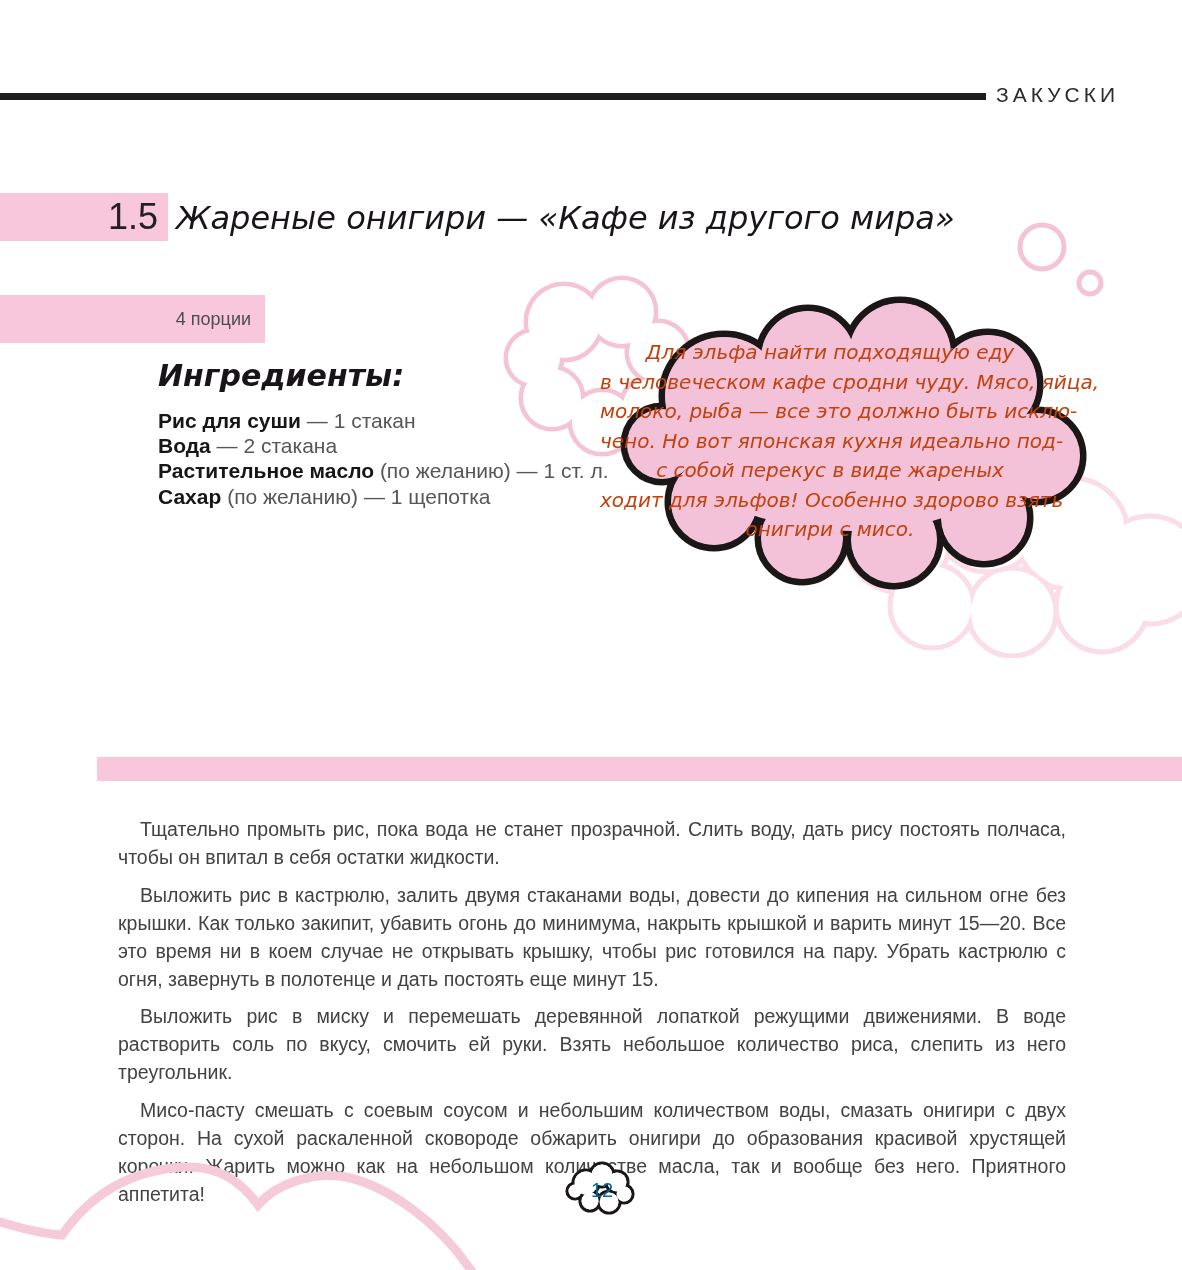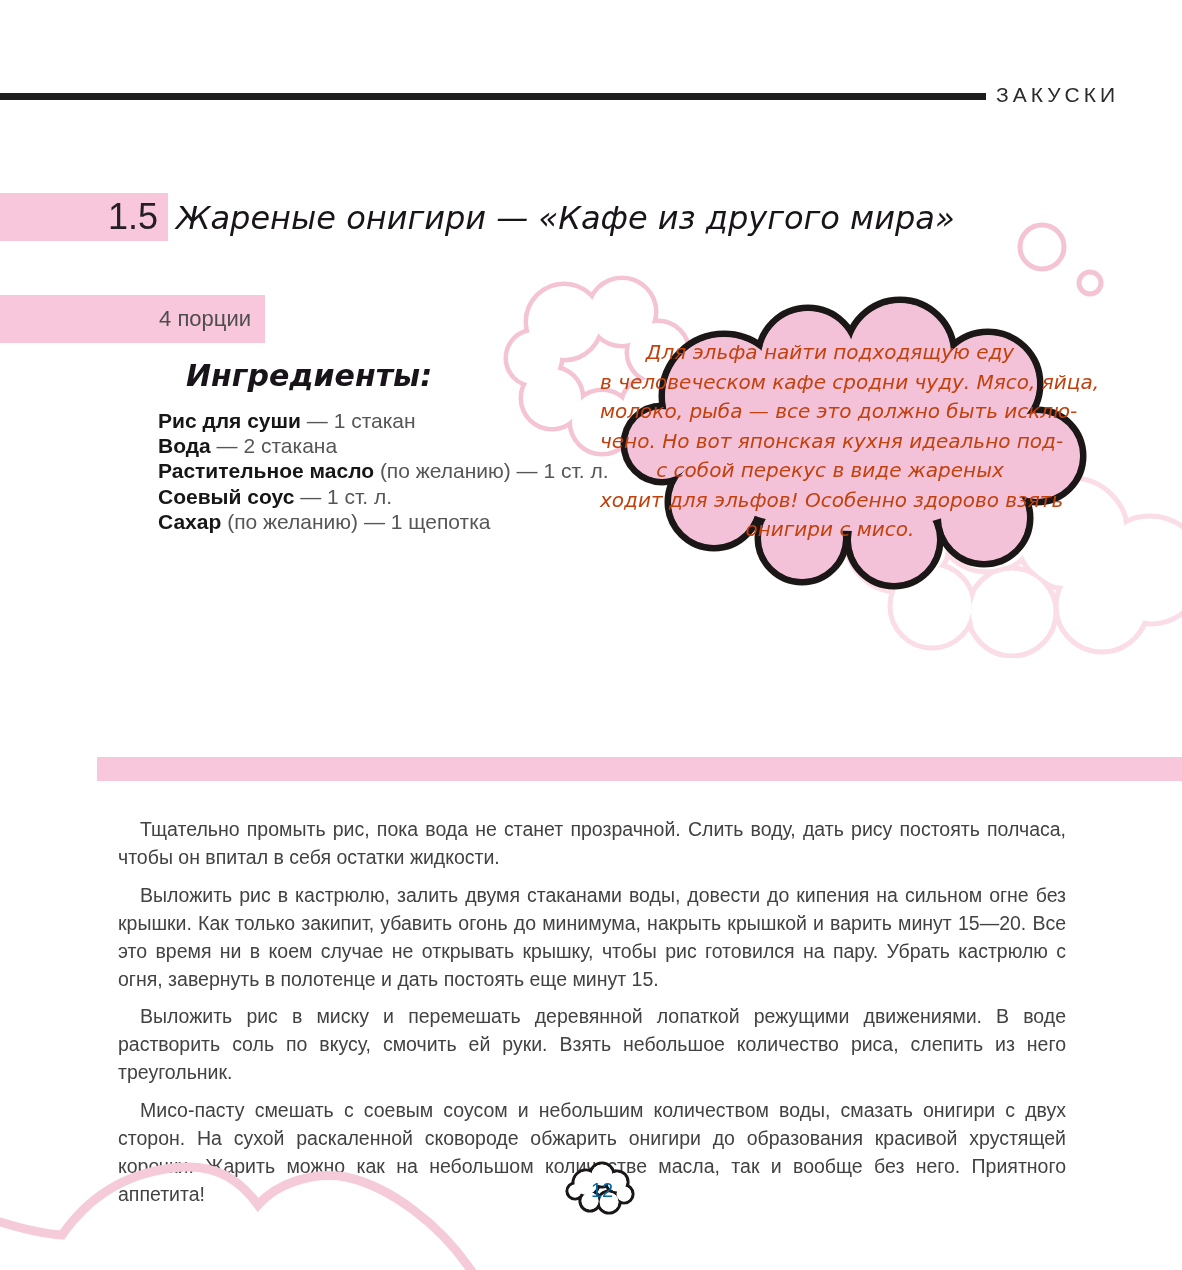--- a/index.html
+++ b/index.html
@@ -16,25 +16,25 @@
   
   .section-num-bar{left:0;top:193px;width:168px;height:48px;background:#f9c7db;
     display:flex;align-items:center;justify-content:flex-end;padding-right:10px;box-sizing:border-box;text-align:center;}
   .section-num{font-size:36px;color:#241f22;}
   .section-title{left:176px;top:193px;height:48px;line-height:50px;
     font-family:"DejaVu Sans",sans-serif;font-style:italic;font-size:32px;color:#191419;white-space:nowrap;}
 
   
   .servings-bar{left:0;top:295px;width:265px;height:48px;background:#f9c7db;
     display:flex;align-items:center;justify-content:flex-end;padding-right:14px;box-sizing:border-box;}
-  .servings-text{font-size:22px;color:#4d4d4d;}
+  .servings-text{font-size:18px;color:#4d4d4d;}
 
   
   .ingredients-heading{left:158px;top:358px;font-family:"DejaVu Sans",sans-serif;
-    font-style:italic;font-weight:bold;font-size:30px;color:#191419;margin-left:28px;}
+    font-style:italic;font-weight:bold;font-size:30px;color:#191419;}
   .ingredients-list{left:158px;top:408px;width:480px;font-size:21px;line-height:25.2px;}
   .ing-name{font-weight:bold;color:#161616;}
   .ing-detail{color:#565656;}
 
   
   .bubble-text{left:600px;top:338px;width:460px;text-align:center;
     font-family:"DejaVu Sans",sans-serif;font-style:italic;font-size:20px;
     line-height:29.5px;color:#c2410c;}
   .bubble-line{white-space:nowrap;}
 
@@ -148,21 +148,20 @@
 
 <div class="abs servings-bar">
   <span class="servings-text">4 порции</span>
 </div>
 
 <div class="abs ingredients-heading">Ингредиенты:</div>
 <div class="abs ingredients-list">
   <div><span class="ing-name">Рис для суши</span> <span class="ing-detail">— 1 стакан</span></div>
   <div><span class="ing-name">Вода</span> <span class="ing-detail">— 2 стакана</span></div>
   <div><span class="ing-name">Растительное масло</span> <span class="ing-detail">(по желанию) — 1 ст. л.</span></div>
-  <div><span class="ing-name">Соевый соус</span> <span class="ing-detail">— 1 ст. л.</span></div>
   <div><span class="ing-name">Сахар</span> <span class="ing-detail">(по желанию) — 1 щепотка</span></div>
 </div>
 
 <div class="abs divider-bar"></div>
 
 <div class="abs instructions">
   <p>Тщательно промыть рис, пока вода не станет прозрачной. Слить воду, дать рису постоять полчаса, чтобы он впитал в себя остатки жидкости.</p>
   <p>Выложить рис в кастрюлю, залить двумя стаканами воды, довести до кипения на сильном огне без крышки. Как только закипит, убавить огонь до минимума, накрыть крышкой и варить минут 15—20. Все это время ни в коем случае не открывать крышку, чтобы рис готовился на пару. Убрать кастрюлю с огня, завернуть в полотенце и дать постоять еще минут 15.</p>
   <p>Выложить рис в миску и перемешать деревянной лопаткой режущими движениями. В воде растворить соль по вкусу, смочить ей руки. Взять небольшое количество риса, слепить из него треугольник.</p>
   <p>Мисо-пасту смешать с соевым соусом и небольшим количеством воды, смазать онигири с двух сторон. На сухой раскаленной сковороде обжарить онигири до образования красивой хрустящей корочки. Жарить можно как на небольшом количестве масла, так и вообще без него. Приятного аппетита!</p>

